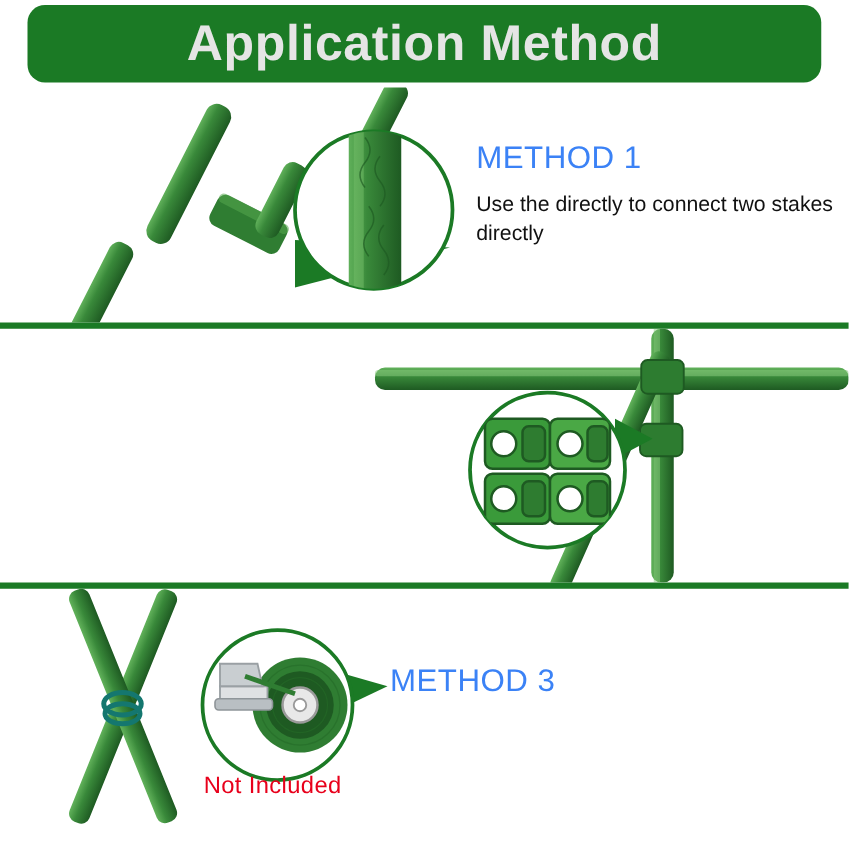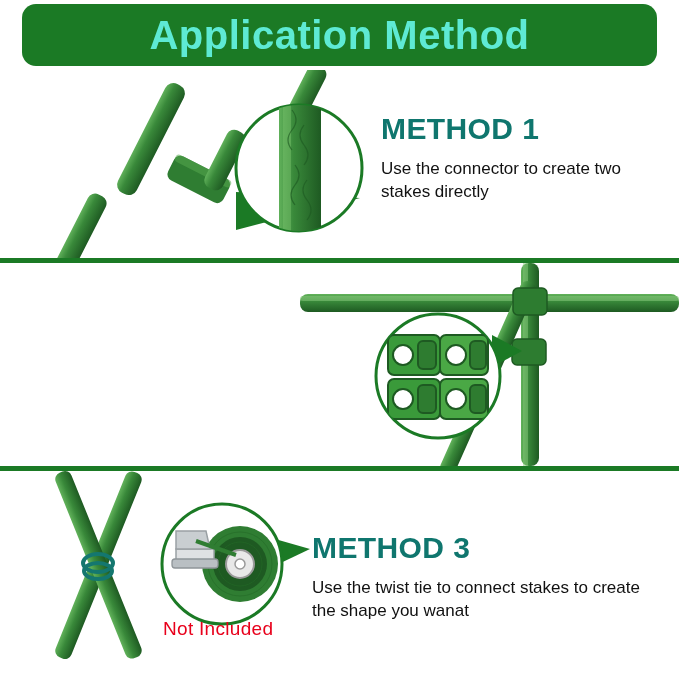--- a/index.html
+++ b/index.html
@@ -22,21 +22,21 @@
     top: 4px;
     width: 635px;
     height: 62px;
     background: #1b7a25;
     border-radius: 14px;
     display: flex;
     align-items: center;
     justify-content: center;
   }
   .header-title {
-    color: #5eead4;
+    color: #e5e5e5;
     font-size: 40px;
     font-weight: bold;
     letter-spacing: 0.5px;
     line-height: 1;
   }
 
   
   .divider {
     position: absolute;
     left: 0;
@@ -51,23 +51,23 @@
   .section {
     position: absolute;
     left: 0;
     width: 679px;
   }
   .sec1 { top: 70px; height: 188px; }
   .sec2 { top: 263px; height: 203px; }
   .sec3 { top: 471px; height: 208px; }
 
   .method-title {
-    font-size: 30px;
-    font-weight: bold;
-    color: #0f766e;
+    font-size: 25px;
+    font-weight: normal;
+    color: #3b82f6;
     letter-spacing: 0.4px;
   }
   .method-desc {
     font-size: 17px;
     color: #111111;
     line-height: 1.35;
   }
 
   
   .txt-m1 {
@@ -163,21 +163,21 @@
         <path d="M292 40 q8 10 0 20 q-8 10 0 20"></path>
         <path d="M304 55 q-8 10 0 20 q8 10 0 20"></path>
         <path d="M295 95 q8 10 0 20 q-8 10 0 20"></path>
         <path d="M307 110 q-8 10 0 20 q8 10 0 20"></path>
       </g>
     </g>
   </svg>
 
   <div class="txt-m1">
     <div class="method-title">METHOD 1</div>
-    <div class="method-desc">Use the connector to  create two stakes directly</div>
+    <div class="method-desc">Use the directly to  connect two stakes directly</div>
   </div>
 </div>
 
 <div class="divider d1"></div>
 
 <div class="section sec2">
 
   <svg class="art" width="679" height="203" viewBox="0 0 679 203">
     <defs>
       <linearGradient id="sg2" x1="0" y1="0" x2="0" y2="1">
@@ -278,17 +278,16 @@
       <path d="M176 78 L214 78 L214 92 L176 92 Z" fill="#dfe1e3" stroke="#9aa0a4" stroke-width="1.5"></path>
       <path d="M176 60 L206 60 L210 78 L176 78 Z" fill="#c9ced1" stroke="#9aa0a4" stroke-width="1.5"></path>
       <rect x="172" y="88" width="46" height="9" rx="3" fill="#b9bfc3" stroke="#8f9599" stroke-width="1.3"></rect>
 
       <path d="M196 70 L236 84" stroke="#2f7d32" stroke-width="4" fill="none"></path>
     </g>
   </svg>
 
   <div class="txt-m3">
     <div class="method-title">METHOD 3</div>
-    <div class="method-desc">Use the twist tie to connect stakes to create the shape you wanat</div>
   </div>
 
   <div class="not-included">Not Included</div>
 </div>
 
 </body></html>

